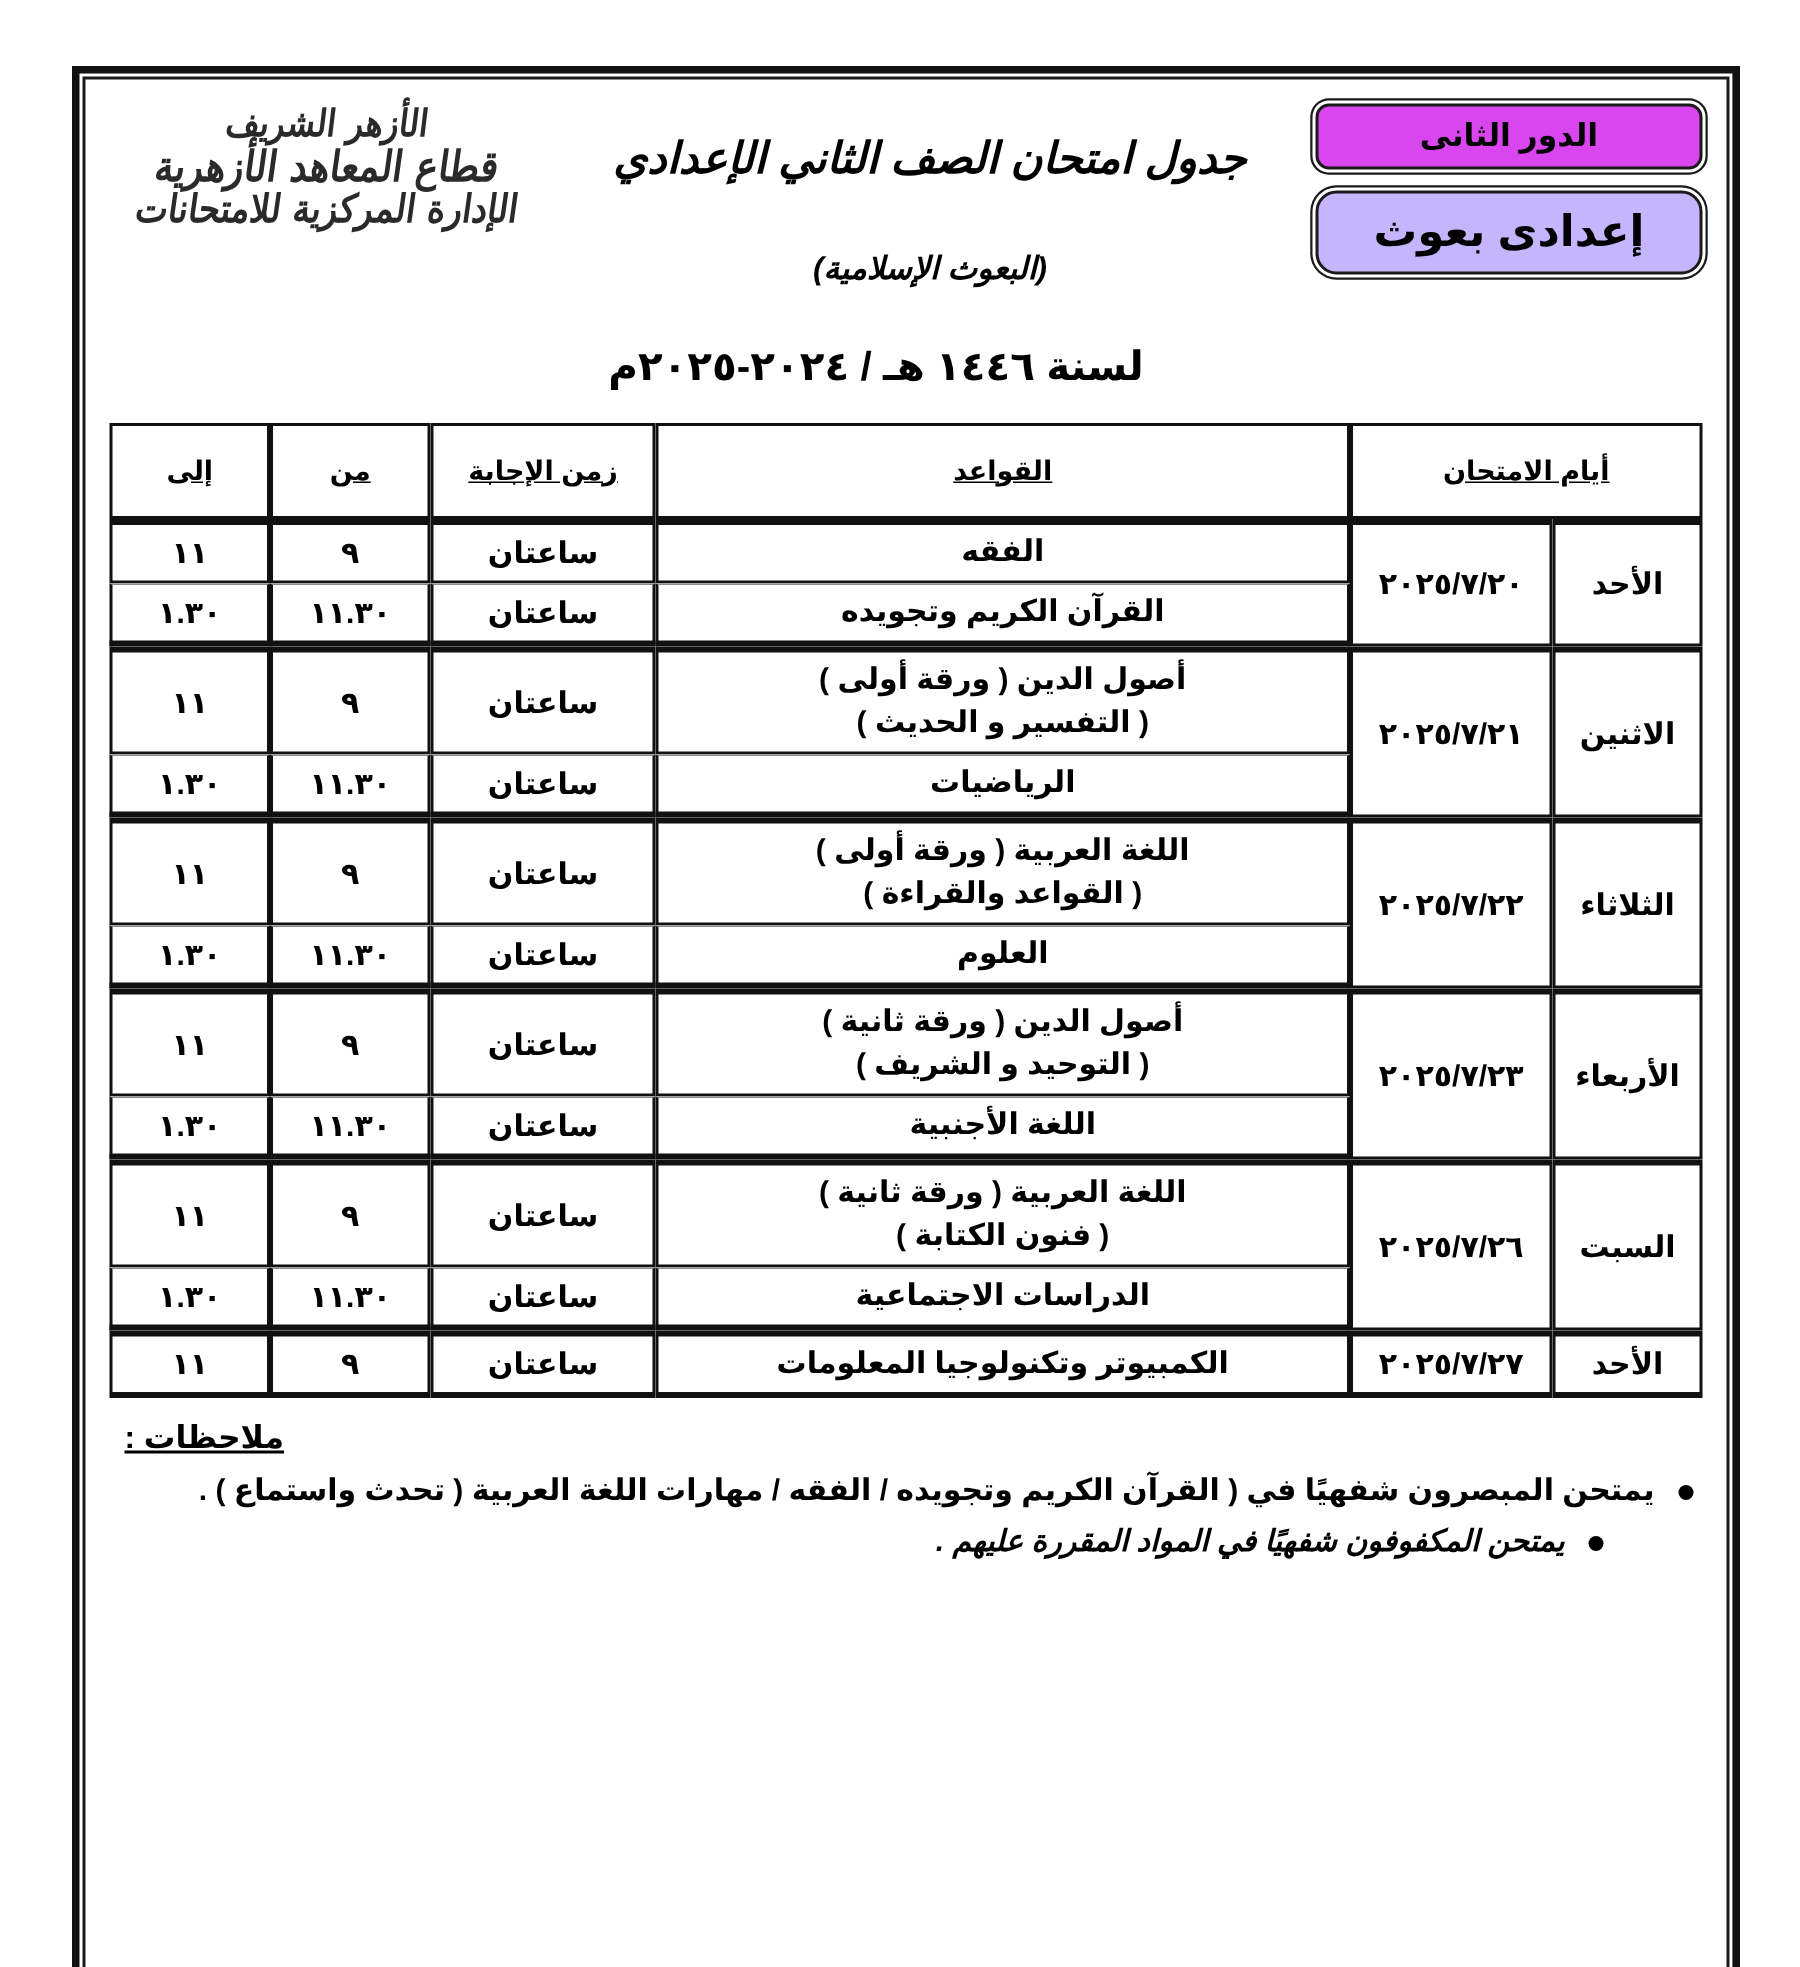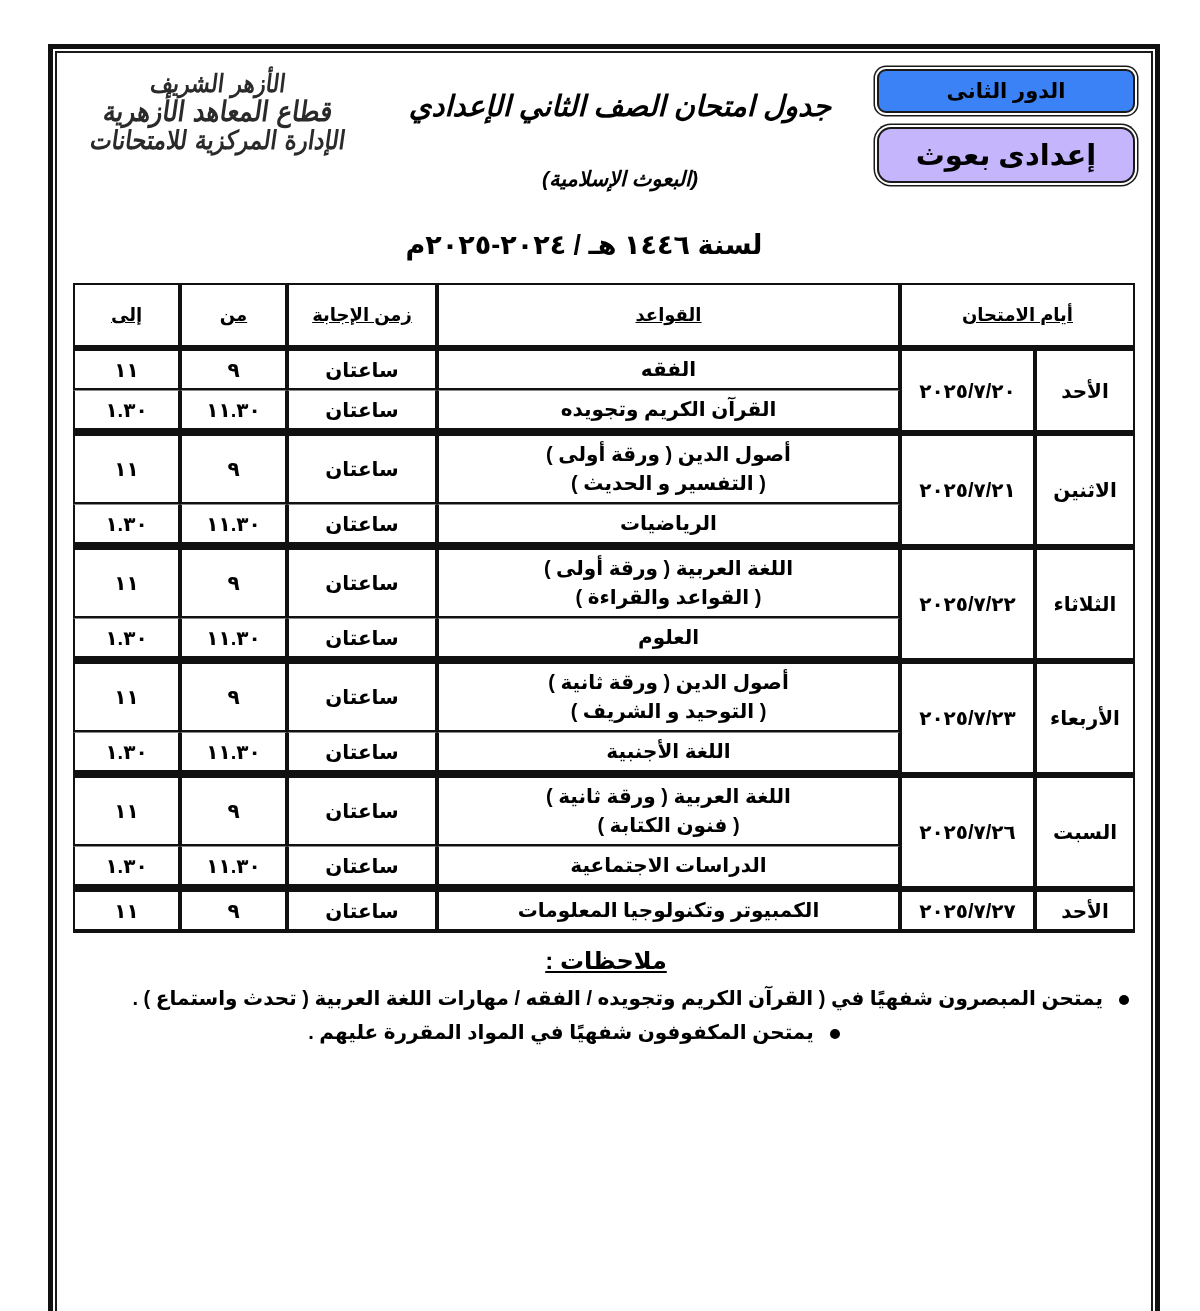--- a/index.html
+++ b/index.html
@@ -91,21 +91,21 @@
     border-radius: 9px;
     box-shadow: 0 0 0 2px #fff, 0 0 0 3.5px #1a1a1a;
     text-align: center;
     font-weight: 700;
     box-sizing: border-box;
   }
   .badge-round {
     height: 44px;
     line-height: 40px;
     font-size: 21px;
-    background: #3b82f6;
+    background: #d946ef;
   }
   .badge-fill {
     margin-top: 14px;
     height: 56px;
     line-height: 52px;
     font-size: 29px;
     background: #c4b5fd;
     border-radius: 14px;
   }
 
@@ -160,22 +160,22 @@
 
   .subj-l1 { display: block; }
   .subj-l2 { display: block; }
 
   
   .notes {
     margin-top: 14px;
     padding: 0 6px 0 6px;
   }
   .notes-title {
-    text-align: center;
-    font-size: 24px;
+    text-align: left;
+    font-size: 21px;
     font-weight: 700;
     text-decoration: underline;
     margin-bottom: 6px;
     padding-left: 4px;
   }
   ul.note-list {
     list-style: none;
     margin: 0;
     padding: 0;
   }
@@ -189,21 +189,21 @@
   ul.note-list li .bullet {
     display: inline-block;
     width: 10px;
     height: 10px;
     background: #000;
     border-radius: 50%;
     vertical-align: middle;
     margin-left: 16px;
   }
   ul.note-list li.n1 { text-align: right; }
-  ul.note-list li.n2 { text-align: center; padding-right: 60px; }
+  ul.note-list li.n2 { text-align: right; padding-right: 60px; font-style: italic; }
 </style>
 </head>
 <body>
 
 <div class="page-frame">
   <div class="inner">
 
     <div class="header">
 
       <div class="logo-block">

